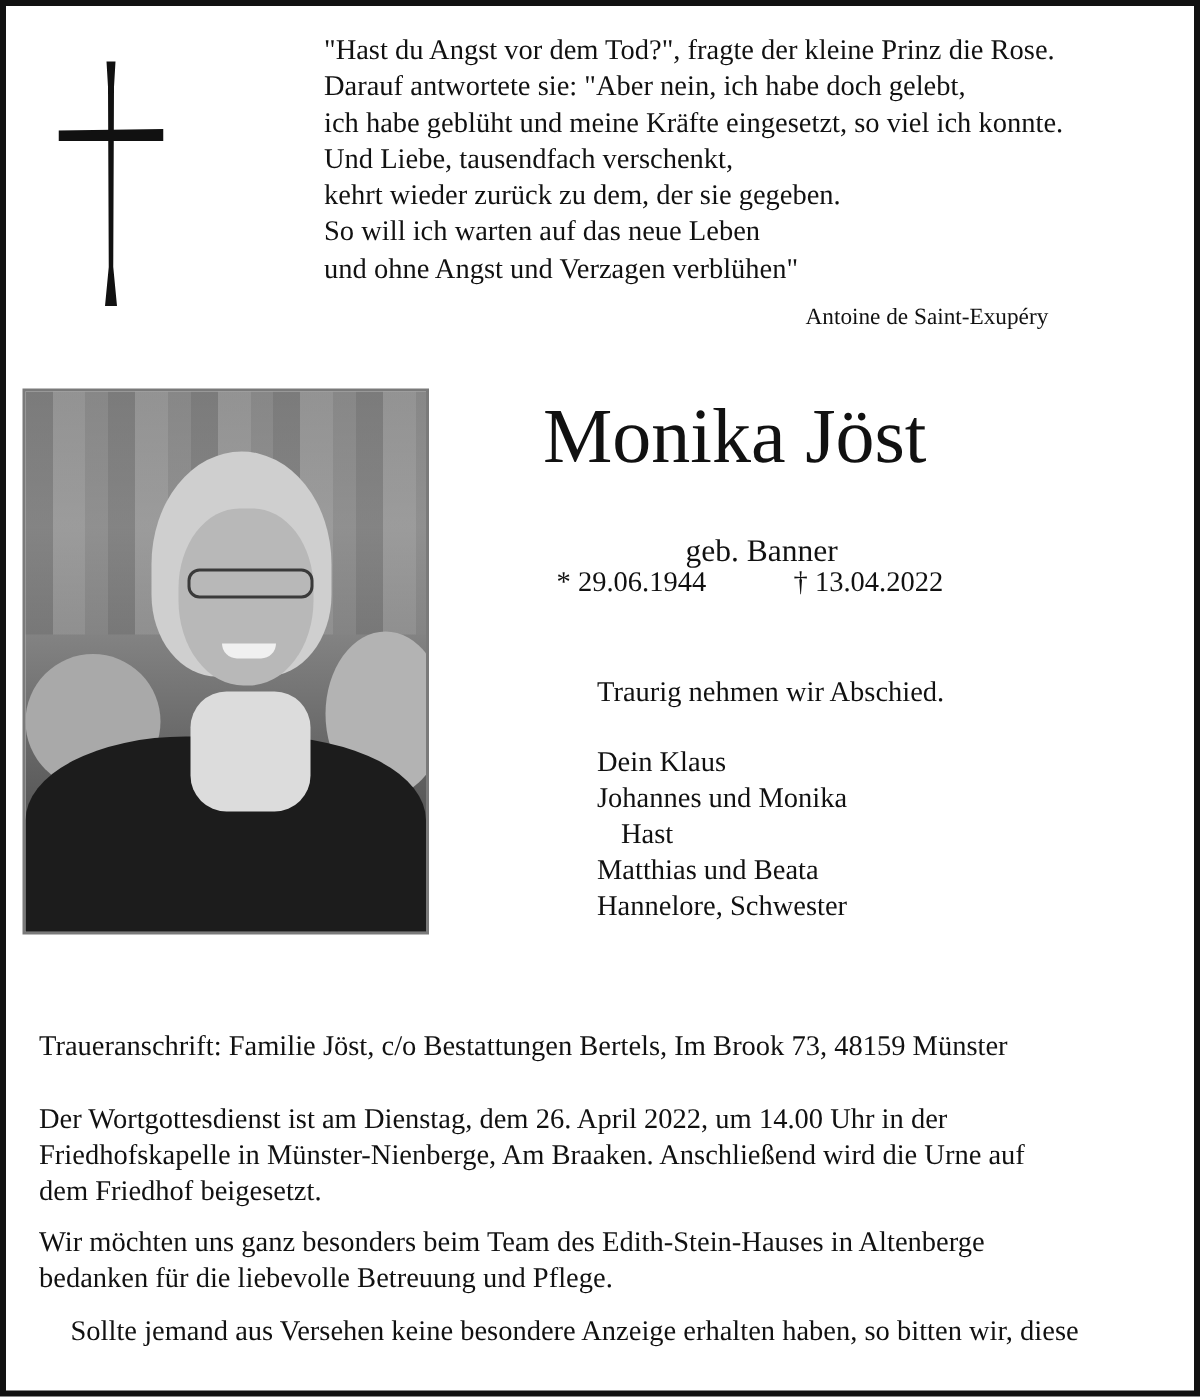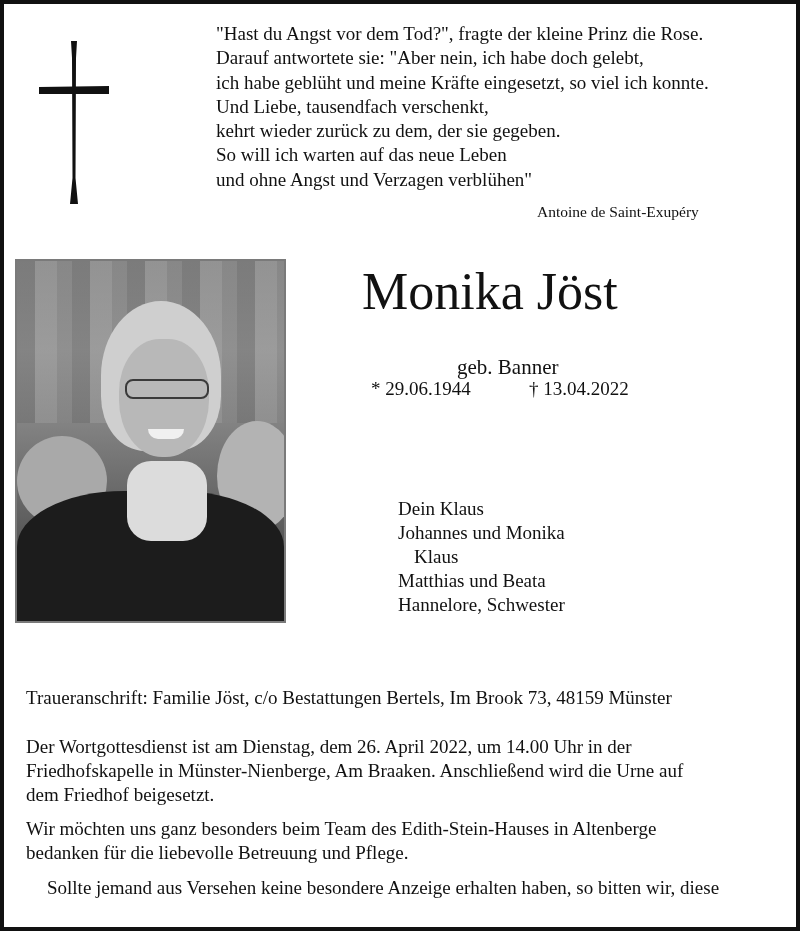--- a/index.html
+++ b/index.html
@@ -103,24 +103,25 @@
     <div class="face"></div>
     <div class="glasses"></div>
     <div class="smile"></div>
   </div>
 
   <div class="name">Monika Jöst</div>
   <div class="geb">geb. Banner</div>
   <div class="born">* 29.06.1944</div>
   <div class="died">† 13.04.2022</div>
 
+  <div class="farewell">Traurig nehmen wir Abschied.</div>
   <div class="family">
     <div>Dein Klaus</div>
     <div>Johannes und Monika</div>
-    <div class="indent">Klaus</div>
+    <div class="indent">Hast</div>
     <div>Matthias und Beata</div>
     <div>Hannelore, Schwester</div>
   </div>
 
   <div class="address">Traueranschrift: Familie Jöst, c/o Bestattungen Bertels, Im Brook 73, 48159 Münster</div>
 
   <div class="para p1">
     <div>Der Wortgottesdienst ist am Dienstag, dem 26. April 2022, um 14.00 Uhr in der</div>
     <div>Friedhofskapelle in Münster-Nienberge, Am Braaken. Anschließend wird die Urne auf</div>
     <div>dem Friedhof beigesetzt.</div>

